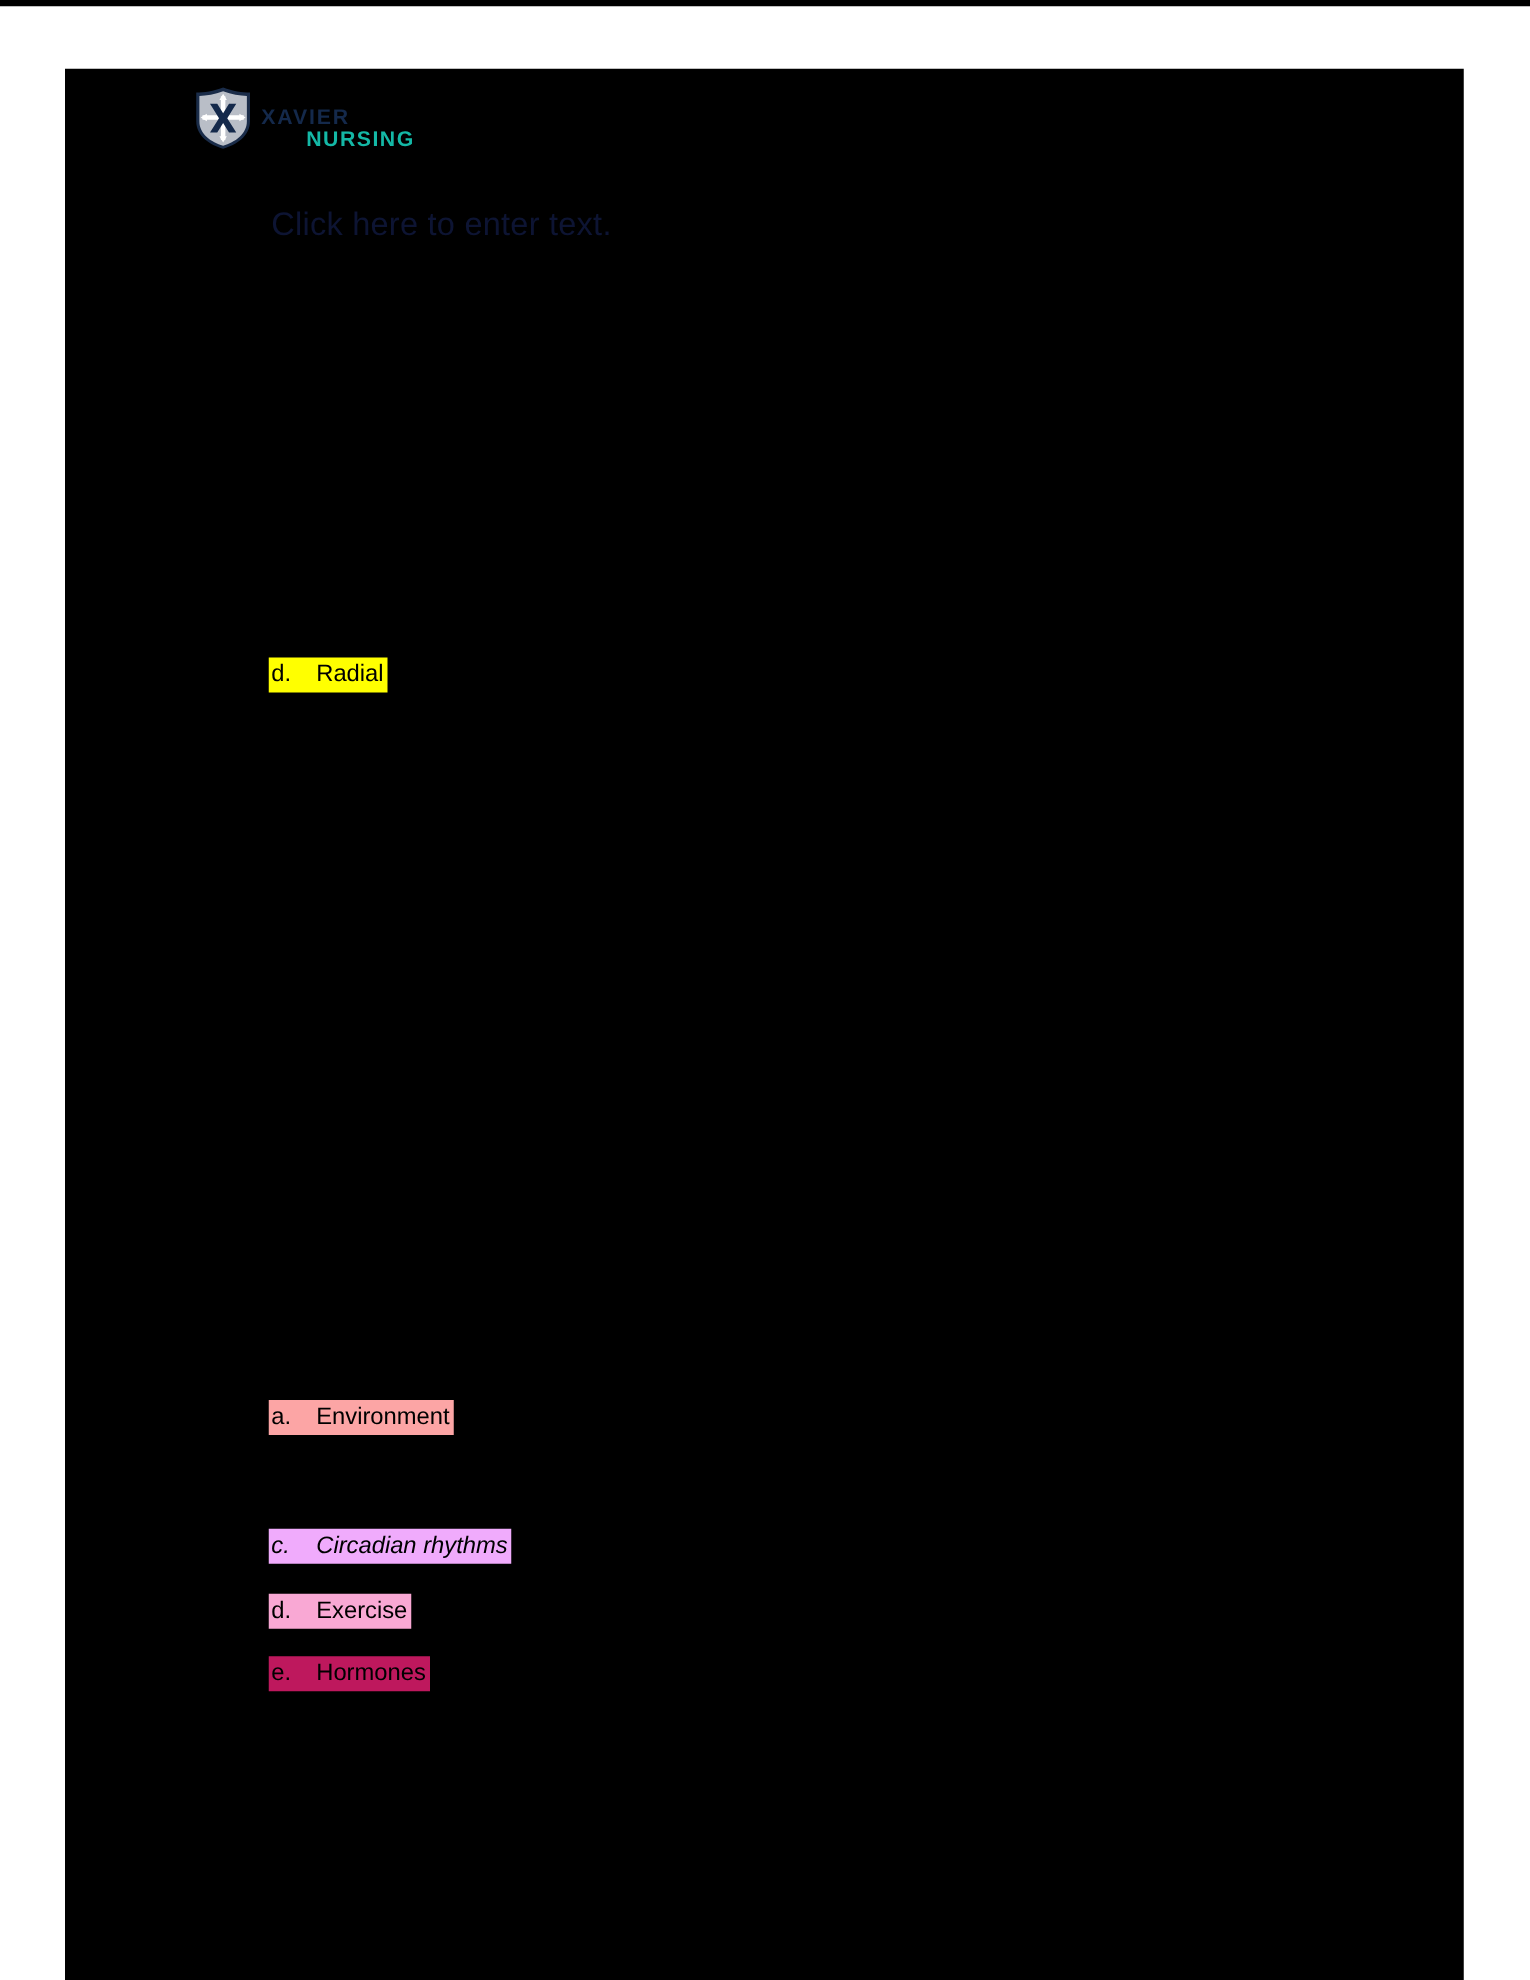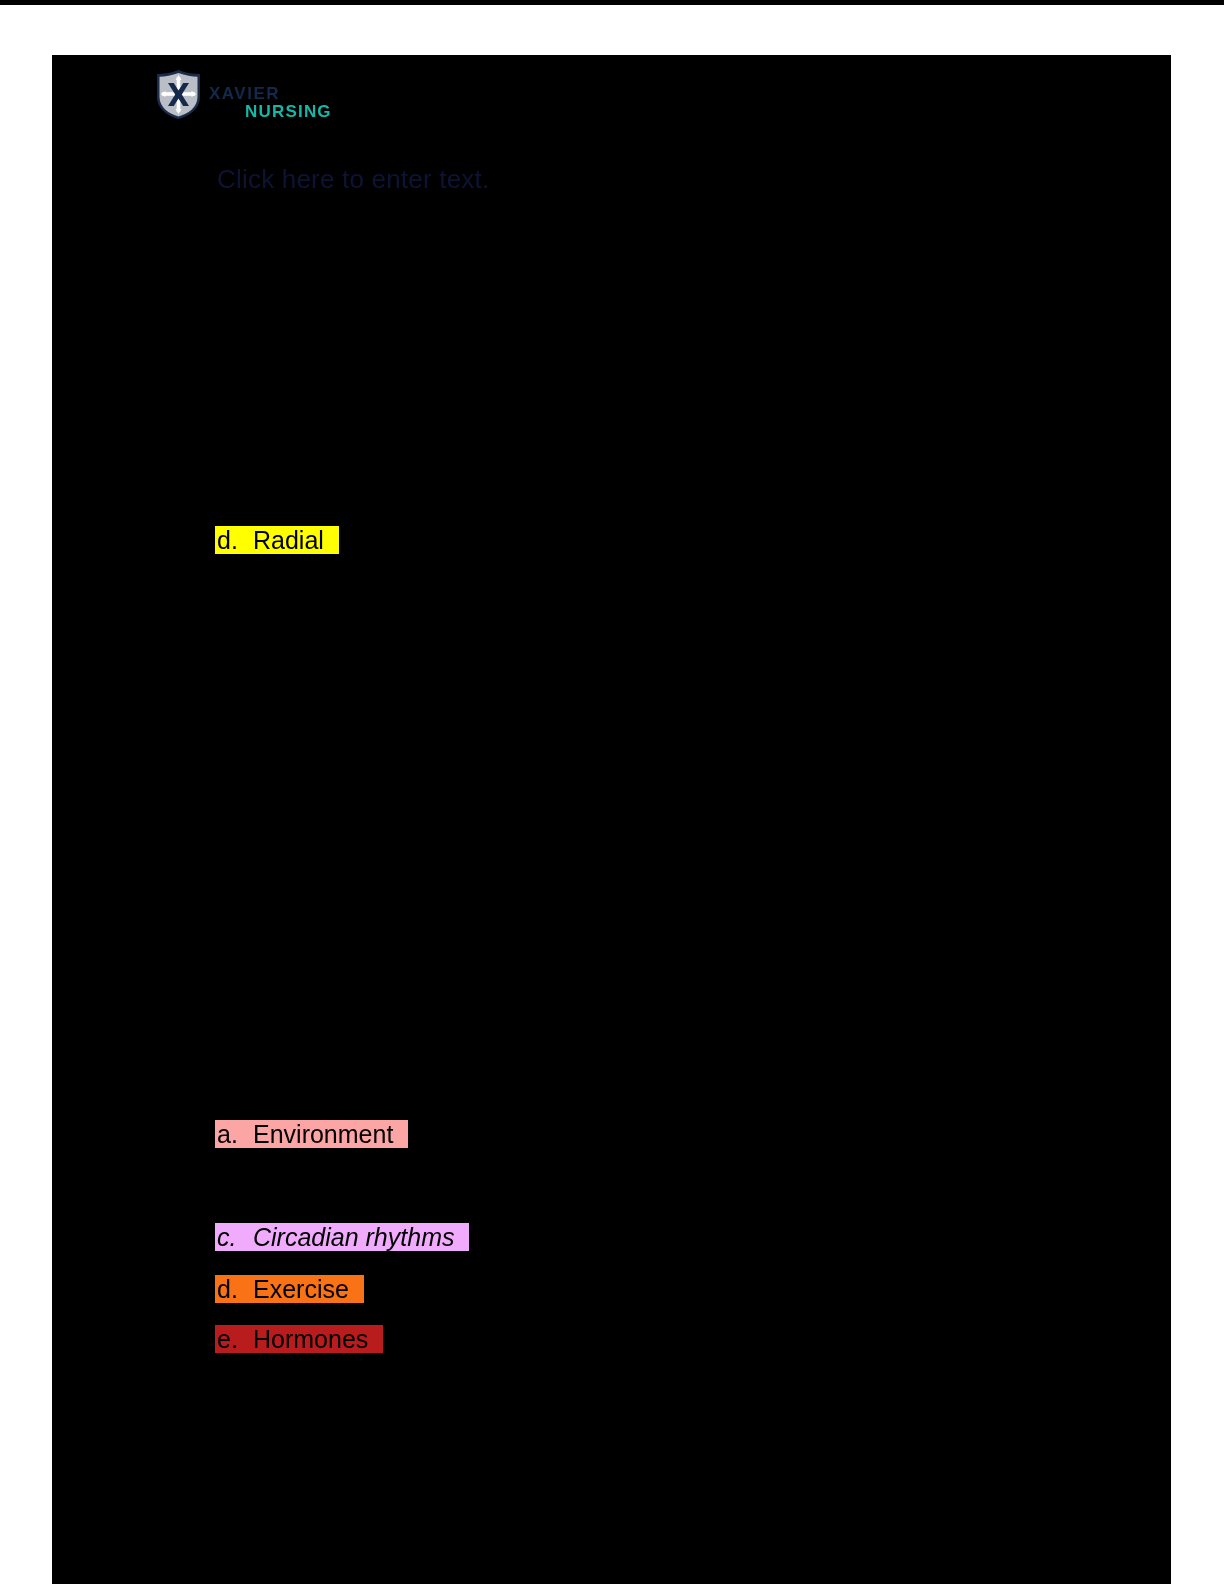--- a/index.html
+++ b/index.html
@@ -30,23 +30,23 @@
   }
 
   .placeholder-text {
     position: absolute; left: 165px; top: 109px; 
     font-size: 26px; letter-spacing: 0.2px;
   }
 
   .hl {
     position: absolute;
     height: 28px; line-height: 28px;
-    font-size: 25px;
+    font-size: 19px;
     white-space: nowrap;
-    padding-right: 15px;
+    padding-right: 3px;
   }
   .hl .marker { display: inline-block; width: 38px; padding-left: 2px; }
   .hl.no-marker { padding-left: 18px; }
 
   
   .hl-radial      { left: 163px; top: 471px; }  
   .hl-monitor     { left: 181px; top: 708px; }  
   .hl-environment { left: 163px; top: 1065px; } 
   .hl-circadian   { left: 163px; top: 1168px; } 
   .hl-exercise    { left: 163px; top: 1220px; } 
@@ -89,21 +89,21 @@
 
 
   <div class="hl hl-environment" style="background: #fca5a5; color: rgb(0, 0, 0);">
     <span class="marker">a.</span><span>Environment</span>
   </div>
 
   <div class="hl hl-circadian" style="background: #f0abfc; color: rgb(0, 0, 0); font-style: italic;">
     <span class="marker">c.</span><span>Circadian rhythms</span>
   </div>
 
-  <div class="hl hl-exercise" style="background: #f97316; color: rgb(0, 0, 0);">
+  <div class="hl hl-exercise" style="background: #f9a8d4; color: rgb(0, 0, 0);">
     <span class="marker">d.</span><span>Exercise</span>
   </div>
 
-  <div class="hl hl-hormones" style="background: #b91c1c; color: rgb(0, 0, 0);">
+  <div class="hl hl-hormones" style="background: #be185d; color: rgb(0, 0, 0);">
     <span class="marker">e.</span><span>Hormones</span>
   </div>
 
 </div>
 
 </body></html>

